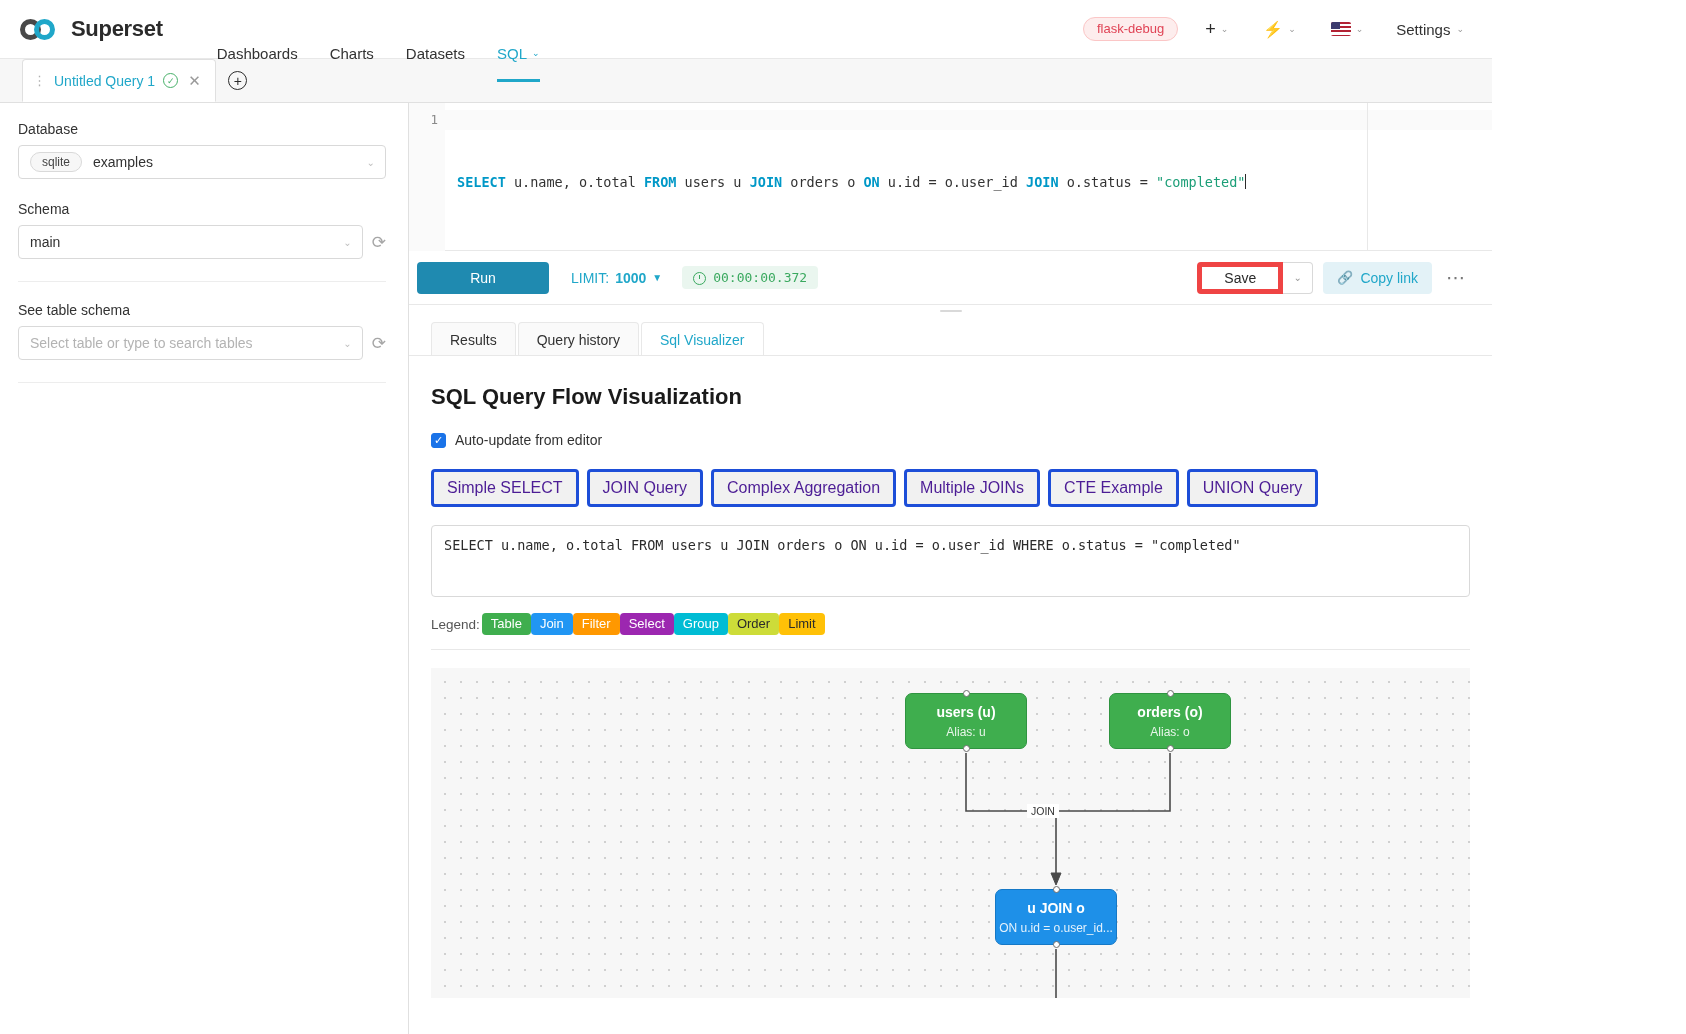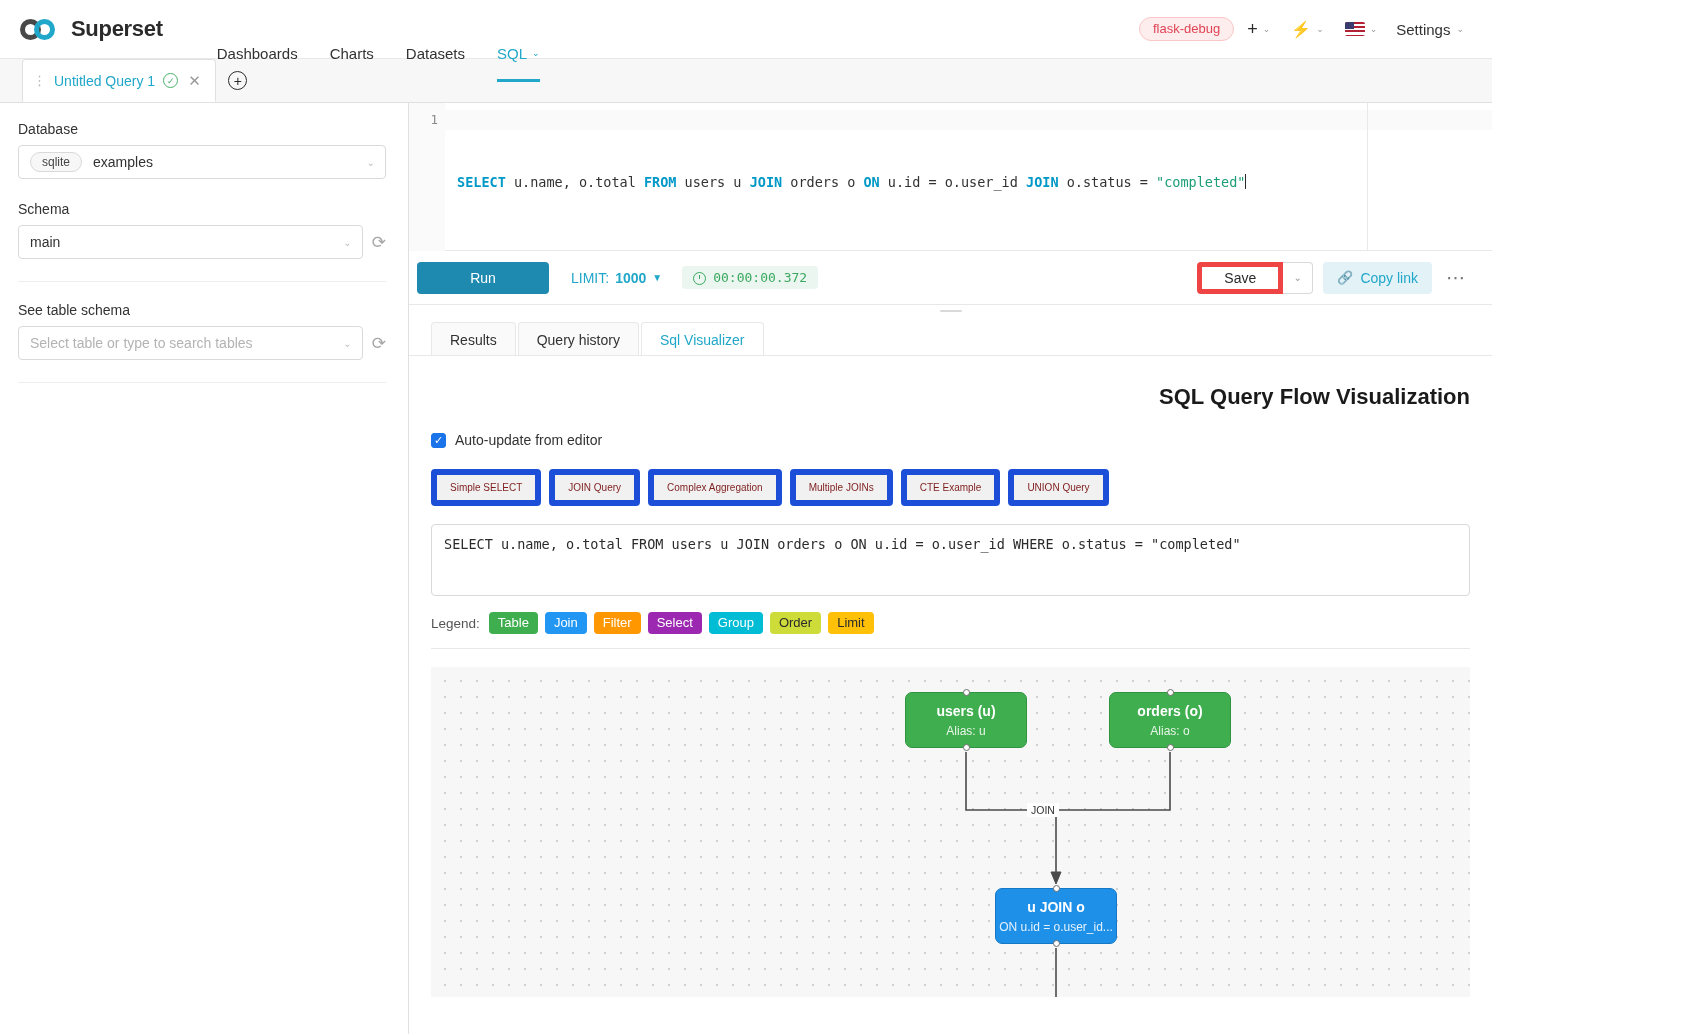--- a/index.html
+++ b/index.html
@@ -36,21 +36,21 @@
     position: relative;
     margin-top: 48px;
   }
   .navlink.active { color: #20a7c9; }
   .navlink.active::after {
     content: ""; position: absolute; left: 16px; right: 16px; bottom: 0;
     height: 3px; background: #20a7c9;
   }
   .caret { font-size: 9px; color: #999; }
   .navlink.active .caret { color: #20a7c9; }
-  .nav-right { margin-left: auto; display: flex; align-items: center; gap: 5px; }
+  .nav-right { margin-left: auto; display: flex; align-items: center; gap: 19px; }
   .pill-debug {
     border: 1px solid #fbc6c6; background: #fdeded; color: #e04355;
     border-radius: 12px; font-size: 13px; padding: 3px 13px 4px;
   }
   .icon-btn {
     display: flex; align-items: center; gap: 5px;
     padding: 4px 8px; cursor: pointer; font-size: 18px; color: #2b2b2b;
   }
   .flag {
     width: 20px; height: 14px; border-radius: 2px; overflow: hidden;
@@ -190,41 +190,41 @@
   .restab {
     height: 34px; padding: 0 18px; display:flex; align-items:center;
     border: 1px solid #e8e8e8; border-bottom: 0; border-radius: 4px 4px 0 0;
     background: #fafafa; color: #323232; font-size: 14px; cursor: pointer;
   }
   .restab.active { background: #fff; color: #20a7c9; }
   .restabs-underline { height: 1px; background: #e8e8e8; margin: -1px 0 0 0; }
 
   
   .viz { flex: 1; overflow: hidden; padding: 28px 22px 0 22px; min-height: 0; }
-  .viz-title { font-size: 22px; font-weight: bold; color: #1a1a1a; margin: 0 0 22px 0; text-align: right; }
+  .viz-title { font-size: 22px; font-weight: bold; color: #1a1a1a; margin: 0 0 22px 0; }
   .chk-row { display: flex; align-items: center; gap: 9px; margin-bottom: 21px; }
   .chk {
     width: 15px; height: 15px; border-radius: 3px; background: #1a73e8; border: 1px solid #1a73e8;
     color: #fff; font-size: 11px; display:flex; align-items:center; justify-content:center; cursor:pointer;
   }
   .chk-label { font-size: 14px; color: #323232; }
   .samp-label { font-size: 14px; color: #323232; margin-bottom: 9px; }
   .samp-row { display: flex; gap: 8px; margin-bottom: 18px; flex-wrap: wrap; }
   .samp-btn {
-    background: #f1f1f1; border: 6px solid #1d4ed8; border-radius: 4px;
-    padding: 7px 13px; font-size: 10px; color: #7f1d1d; cursor: pointer;
+    background: #f1f1f1; border: 3px solid #1d4ed8; border-radius: 4px;
+    padding: 7px 13px; font-size: 16px; color: #4c1d95; cursor: pointer;
     font-family: "Liberation Sans", sans-serif;
   }
   .sql-area {
     width: 100%; height: 72px; resize: none;
     border: 1px solid #d9d9d9; border-radius: 4px;
     padding: 11px 12px; font-family: "DejaVu Sans Mono", monospace; font-size: 13.5px;
     color: #2b2b2b; outline: none; background: #fff; display:block;
   }
-  .legend-row { display: flex; align-items: center; gap: 7px; margin: 16px 0 0 0; text-align: right; }
+  .legend-row { display: flex; align-items: center; margin: 16px 0 0 0; text-align: right; }
   .legend-lbl { font-size: 13.5px; color: #555; margin-right: 2px; }
   .badge { color: #fff; font-size: 13px; border-radius: 4px; padding: 3px 9px 4px; }
   .legend-hr { border:0; border-top: 1px solid #e8e8e8; margin: 14px 0 0 0; }
 
   
   .canvas {
     margin-top: 18px; height: 330px; background: #f7f7f7;
     background-image: radial-gradient(#d0d0d0 1px, transparent 1px);
     background-size: 16px 16px; background-position: 6px 6px;
     position: relative; overflow: hidden;

